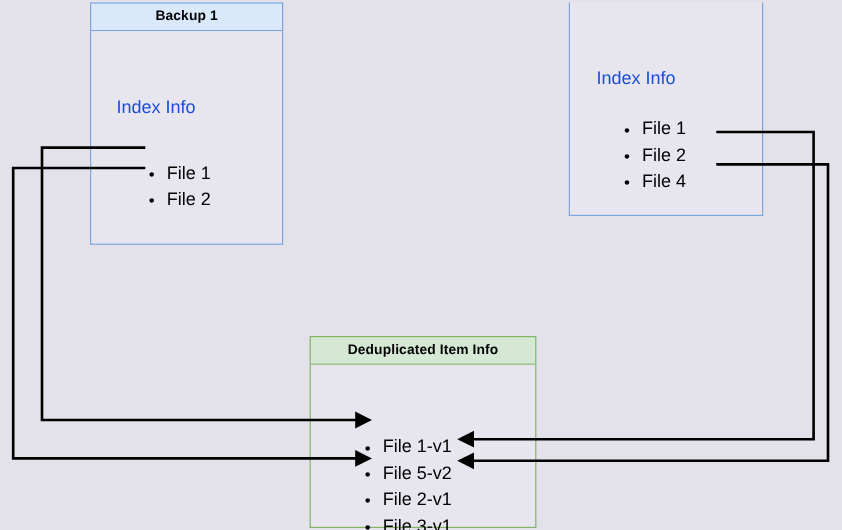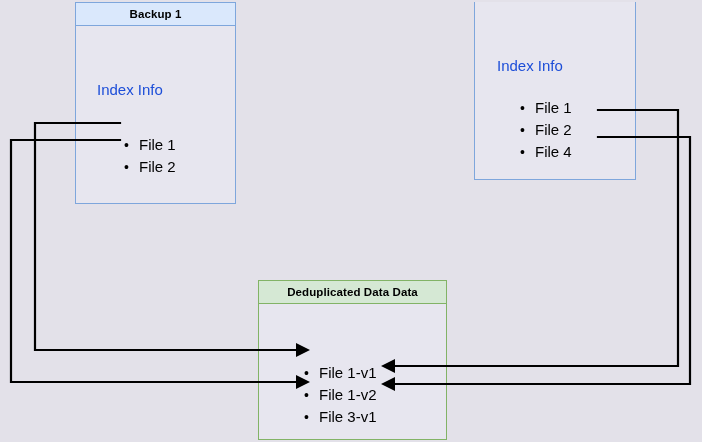--- a/index.html
+++ b/index.html
@@ -131,25 +131,26 @@
       <div class="index-label" style="left:22px; top:55px;">Index Info</div>
       <ul class="file-list" style="left:45px; top:95px;">
         <li>File 1</li>
         <li>File 2</li>
         <li>File 4</li>
       </ul>
     </div>
   </div>
 
   <div class="node-box dedup-box" style="left:258px; top:280px; width:189px; height:160px;">
-    <div class="node-header">Deduplicated Data Data</div>
+    <div class="node-header">Deduplicated Item Info</div>
     <div class="node-body" style="height:136px;">
       <ul class="file-list" style="left:45px; top:58px;">
         <li>File 1-v1</li>
-        <li>File 1-v2</li>
+        <li>File 5-v2</li>
+        <li>File 2-v1</li>
         <li>File 3-v1</li>
       </ul>
     </div>
   </div>
 
   <svg id="connector-layer" width="702" height="442" viewBox="0 0 702 442">
     <g>
       <path class="conn-line" d="M 120 123 L 35 123 L 35 350 L 296 350"></path>
       <polygon class="arrow-head" points="296,343 310,350 296,357"></polygon>
     </g>

